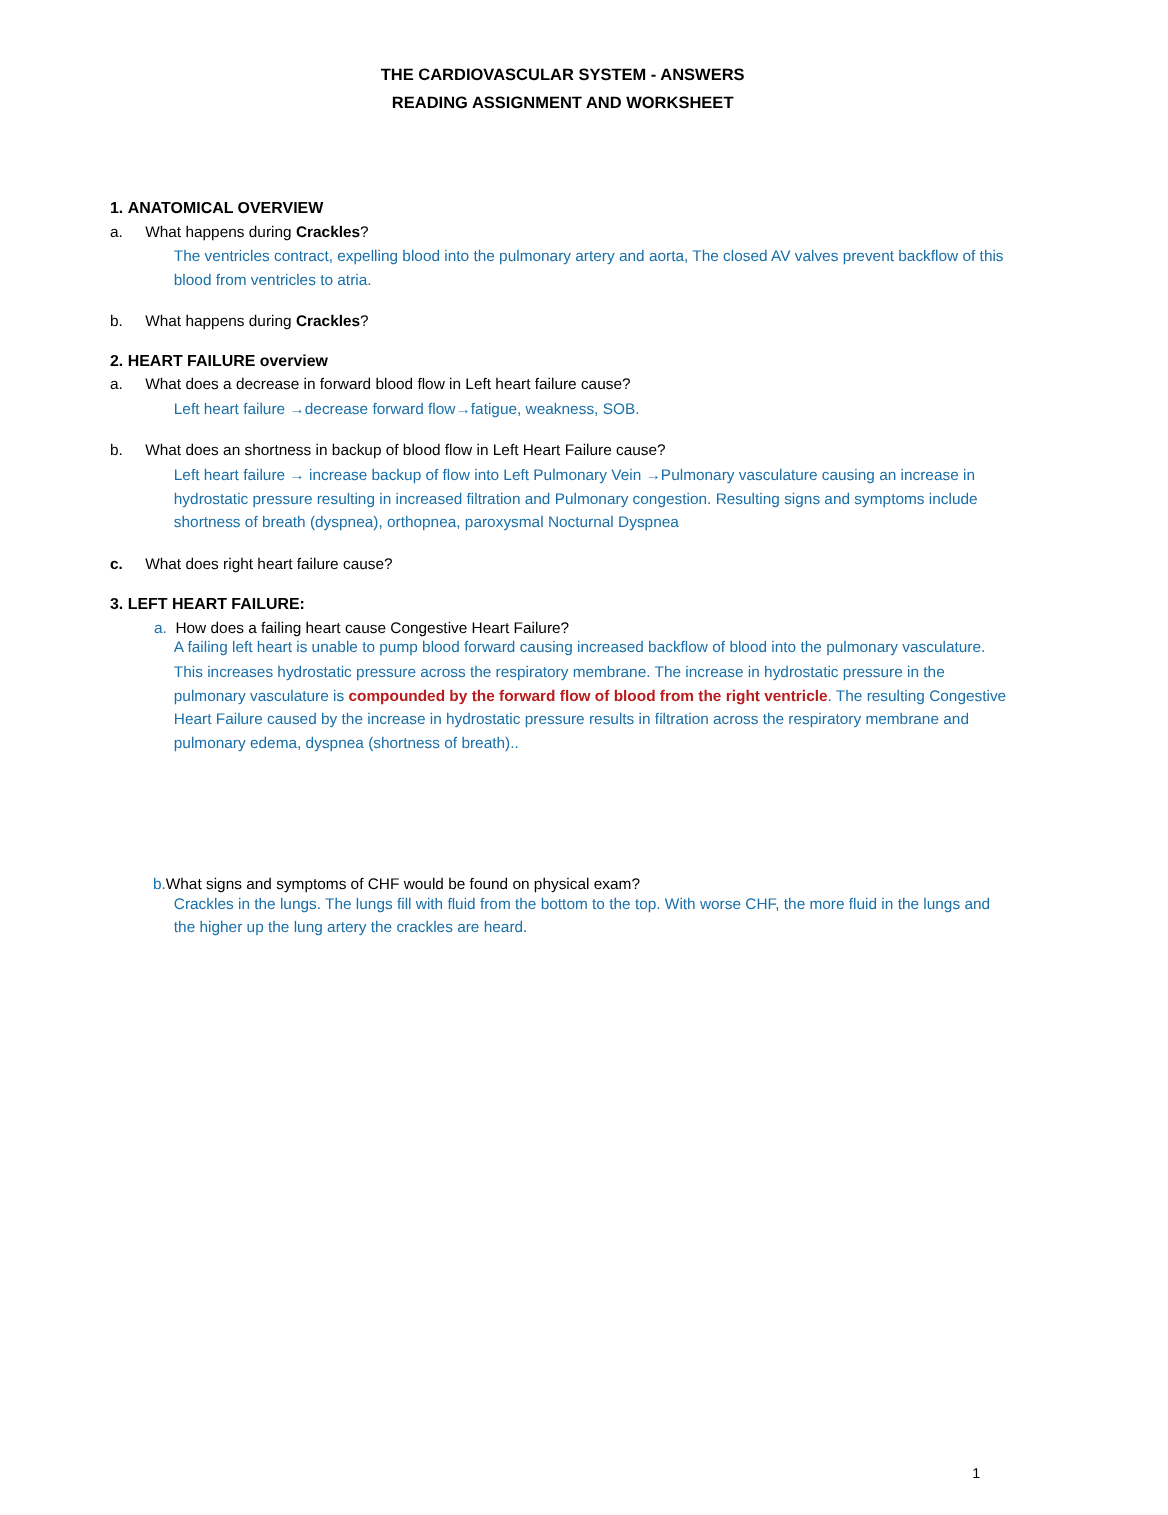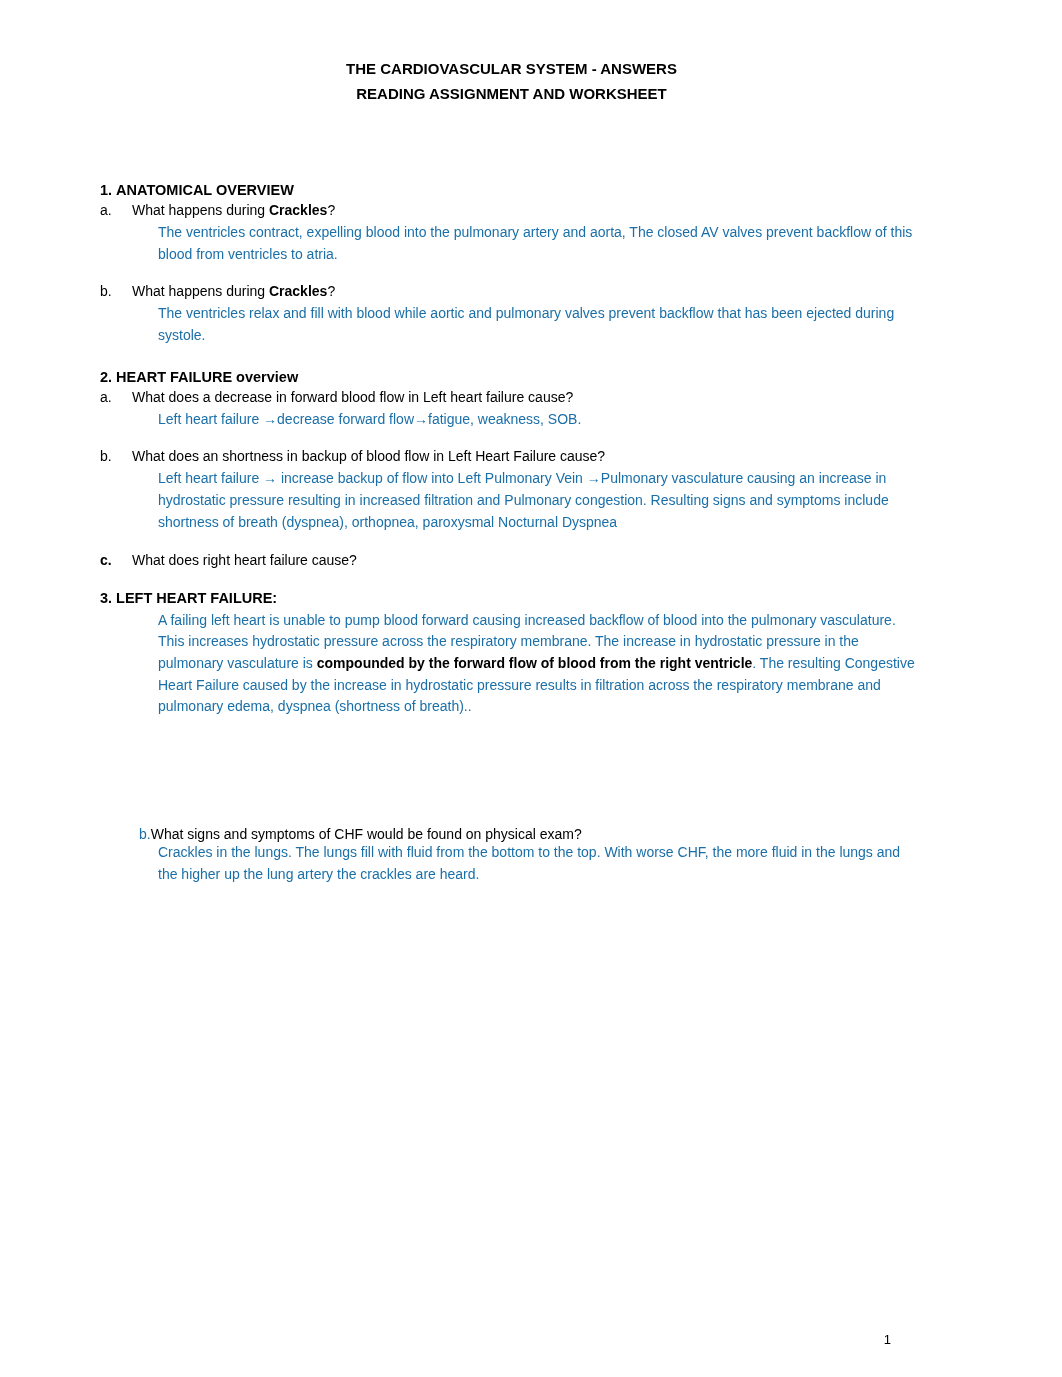--- a/index.html
+++ b/index.html
@@ -62,21 +62,21 @@
     }
 
     .answer-text {
       color: #1a6fa8;
       font-size: 14px;
       line-height: 1.55;
       margin-left: 58px;
     }
 
     .answer-bold {
-      color: #000000;
+      color: #b91c1c;
       font-weight: bold;
     }
 
     .section-header {
       display: flex;
       align-items: baseline;
       margin-bottom: 4px;
     }
 
     .section-num {
@@ -143,23 +143,20 @@
       </div>
     </div>
 
     <div class="question-block">
       <div class="q-row">
         <span class="q-label">b.</span>
         <span class="q-content">
           What happens during <span class="inline-bold">Crackles</span>?
         </span>
       </div>
-      <div class="answer-text">
-        The ventricles relax and fill with blood while aortic and pulmonary valves prevent backflow that has been ejected during systole.
-      </div>
     </div>
   </div>
 
   <div class="section-block">
     <div class="section-header">
       <span class="section-num">2.</span>
       <span class="section-name">HEART FAILURE overview</span>
     </div>
 
     <div class="question-block">
@@ -196,20 +193,24 @@
     </div>
   </div>
 
   <div class="section-block">
     <div class="section-header">
       <span class="section-num">3.</span>
       <span class="section-name">LEFT HEART FAILURE:</span>
     </div>
 
     <div class="question-block">
+      <div style="margin-left:40px;">
+        <span style="color:#1a6fa8; font-size:14px;">a.&nbsp;</span>
+        <span style="font-size:14px;">How does a failing heart cause Congestive Heart Failure?</span>
+      </div>
       <div class="answer-text">
         A failing left heart is unable to pump blood forward causing increased backflow of blood into the pulmonary vasculature.  This increases hydrostatic pressure across the respiratory membrane.  The increase in hydrostatic pressure in the pulmonary vasculature is <span class="answer-bold">compounded by the forward flow of blood from the right ventricle</span>. The resulting Congestive Heart Failure caused by the increase in hydrostatic pressure results in filtration across the respiratory membrane and pulmonary edema, dyspnea (shortness of breath)..
       </div>
     </div>
 
     <div class="spacer-lg"></div>
     <div class="spacer-md"></div>
 
     <div class="question-block">
       <div style="margin-left:39px;">

